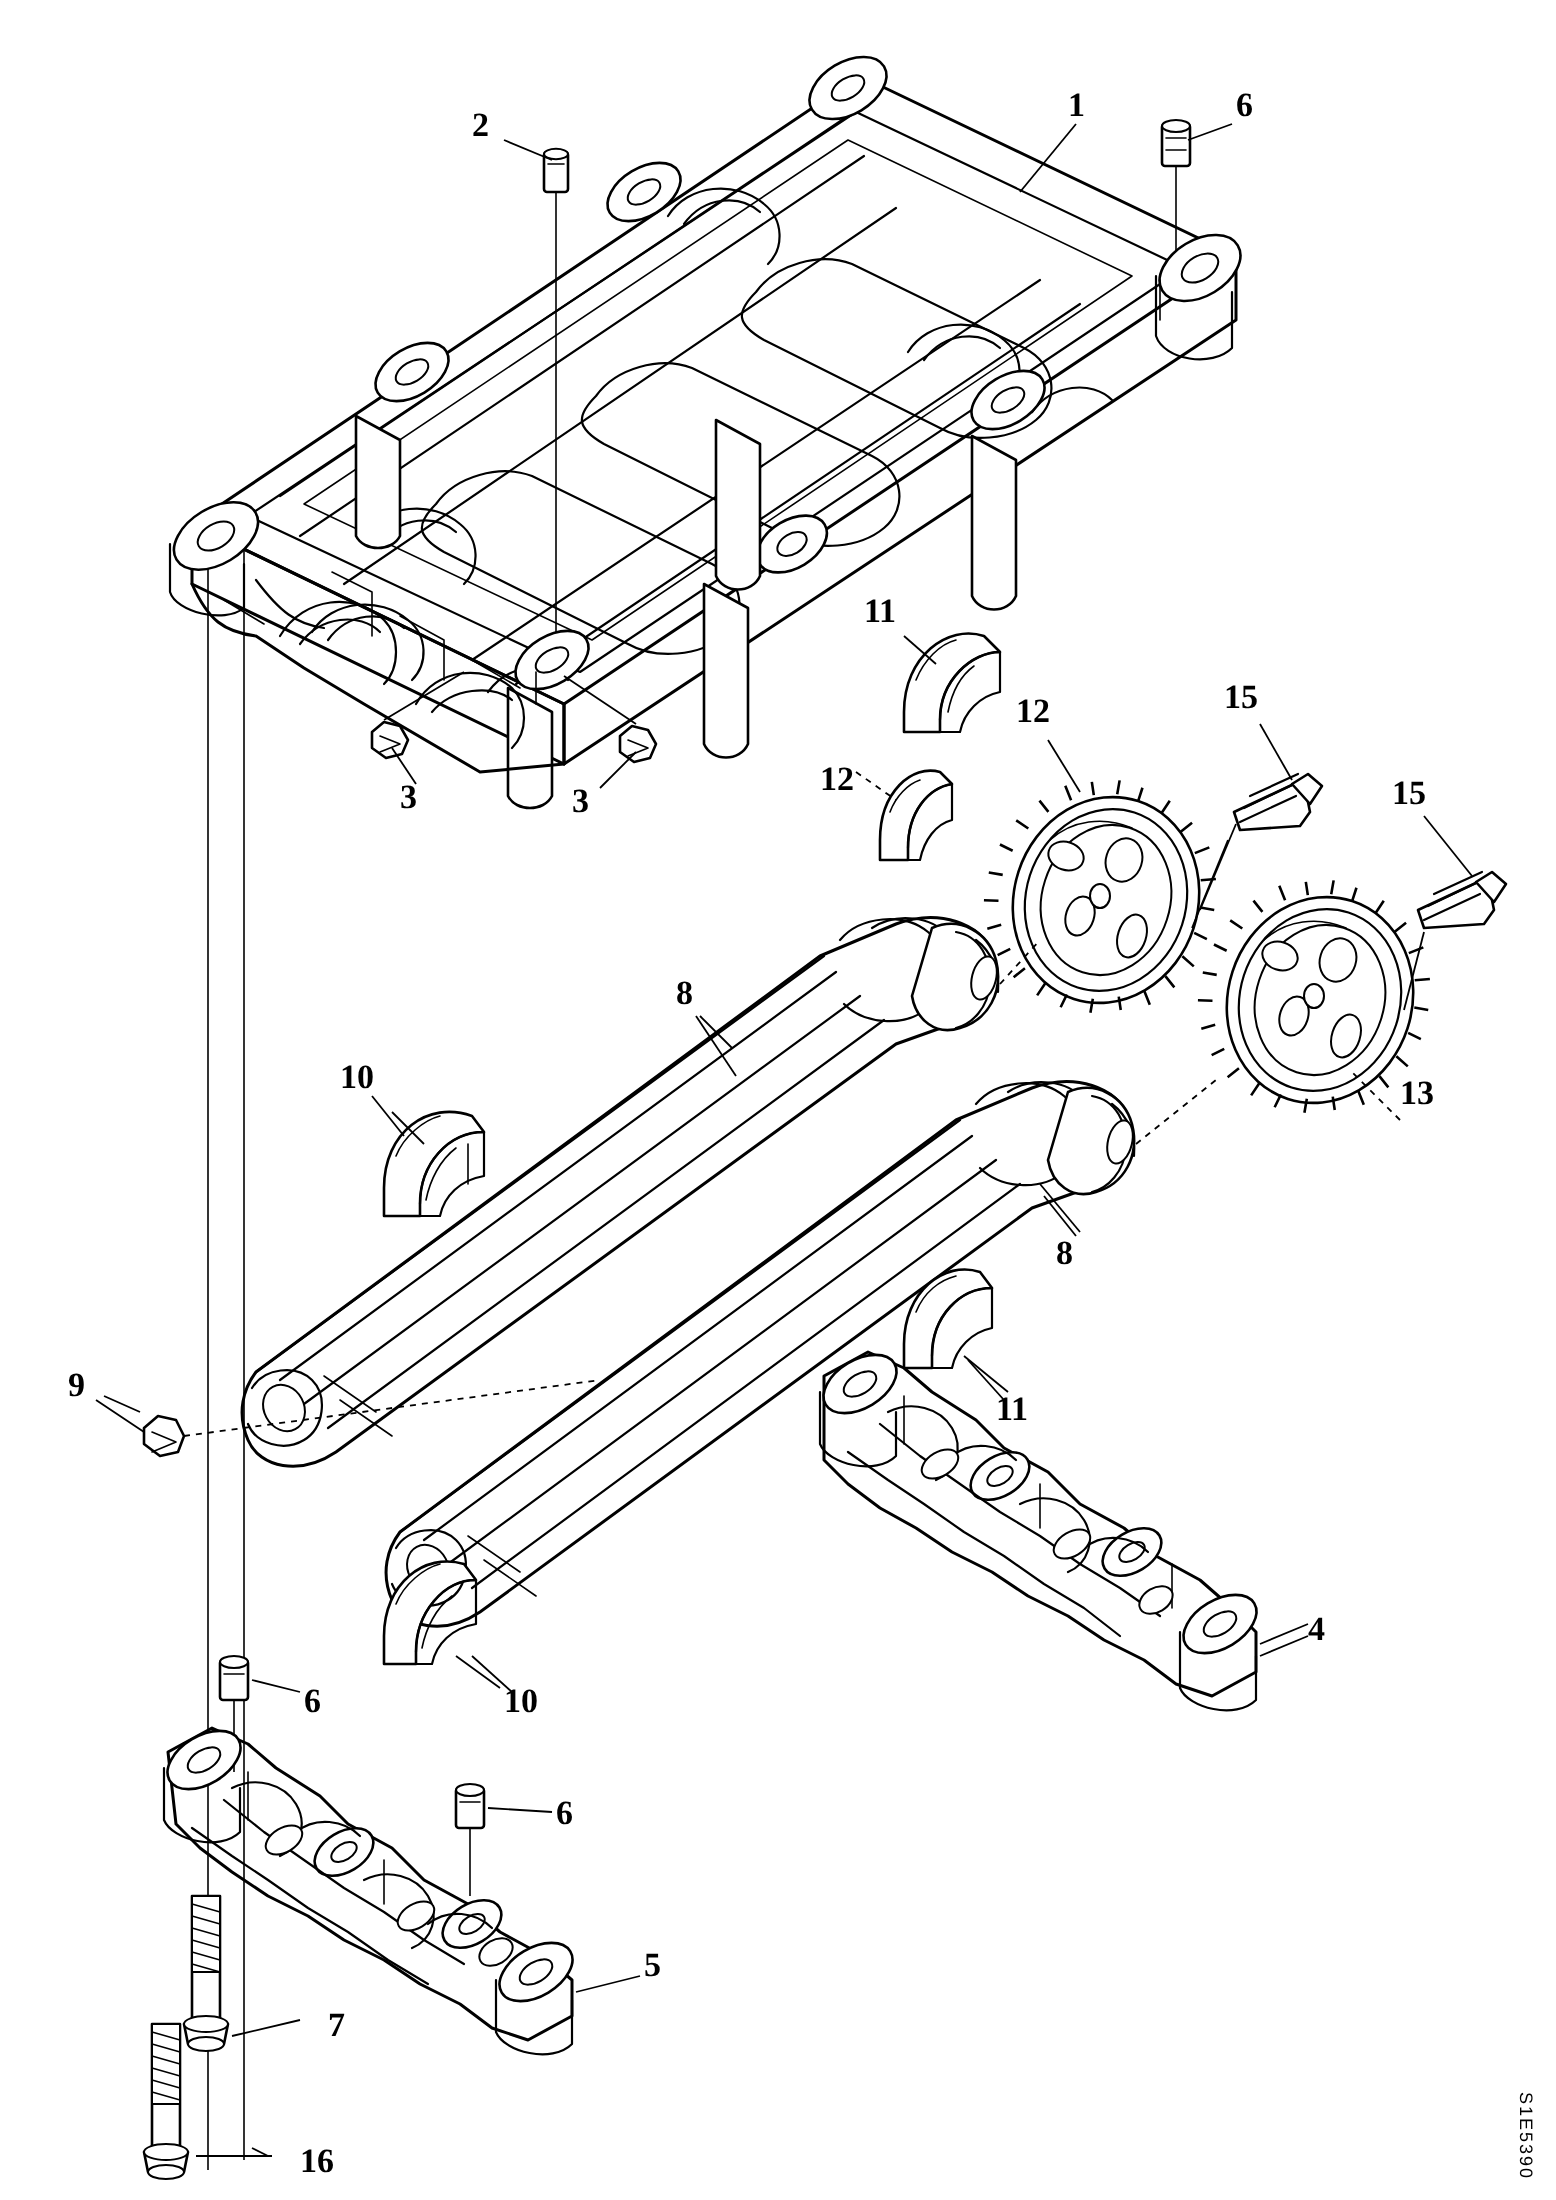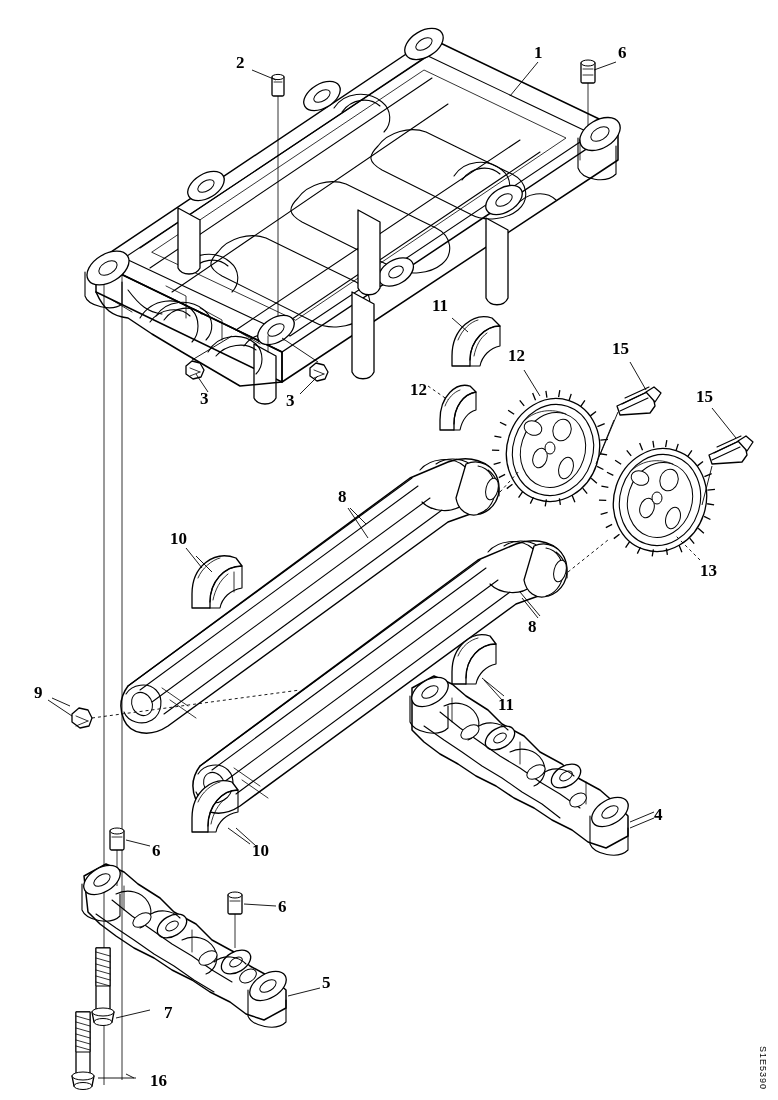--- a/index.html
+++ b/index.html
@@ -475,21 +475,21 @@
   <div class="lbl" style="left:618px;top:44px;">6</div>
 
   <div class="lbl" style="left:200px;top:390px;">3</div>
   <div class="lbl" style="left:286px;top:392px;">3</div>
 
   <div class="lbl" style="left:432px;top:297px;">11</div>
   <div class="lbl" style="left:410px;top:381px;">12</div>
   <div class="lbl" style="left:508px;top:347px;">12</div>
   <div class="lbl" style="left:612px;top:340px;">15</div>
   <div class="lbl" style="left:696px;top:388px;">15</div>
-  <div class="lbl" style="left:700px;top:562px;">13</div>
+  <div class="lbl" style="left:700px;top:538px;">13</div>
 
   <div class="lbl" style="left:338px;top:488px;">8</div>
   <div class="lbl" style="left:528px;top:618px;">8</div>
 
   <div class="lbl" style="left:170px;top:530px;">10</div>
   <div class="lbl" style="left:34px;top:684px;">9</div>
   <div class="lbl" style="left:498px;top:696px;">11</div>
   <div class="lbl" style="left:654px;top:806px;">4</div>
 
   <div class="lbl" style="left:252px;top:842px;">10</div>

